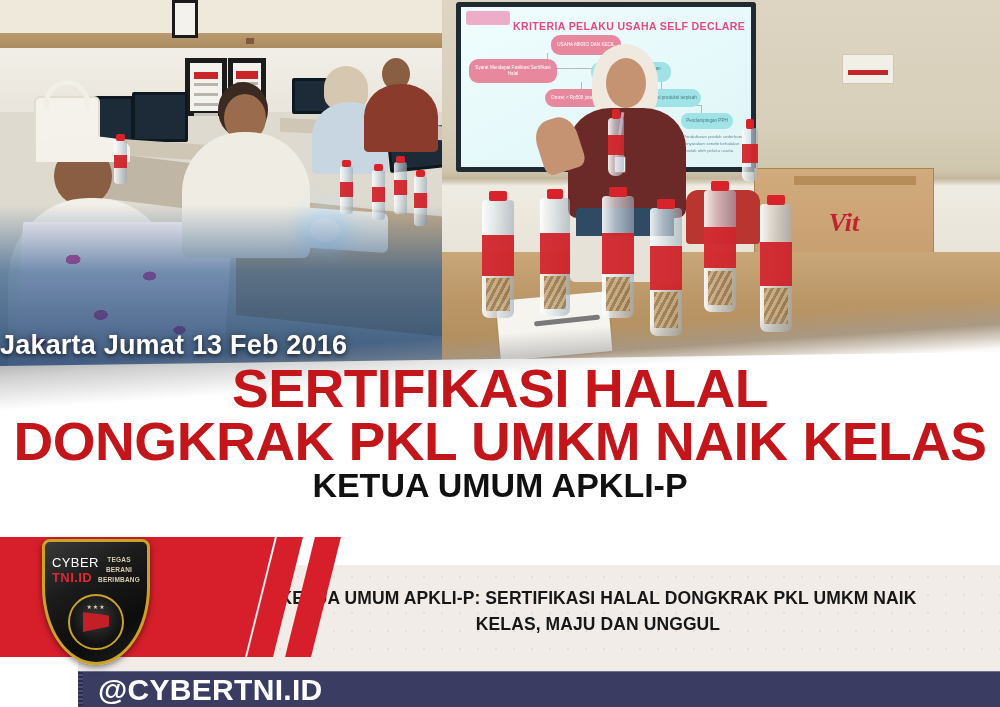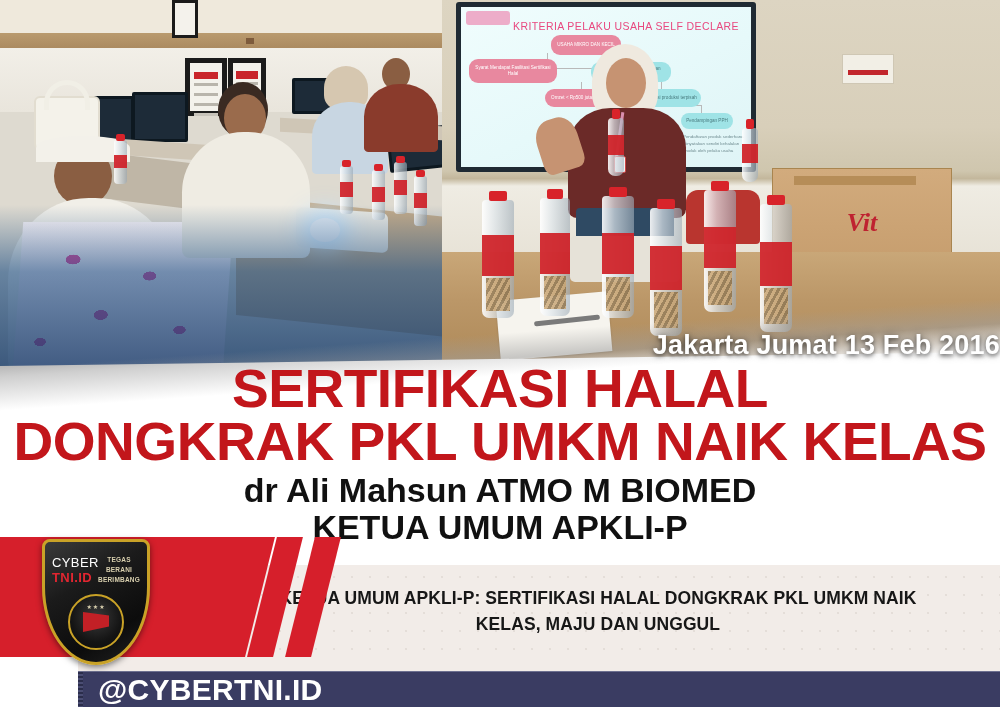--- a/index.html
+++ b/index.html
@@ -55,21 +55,21 @@
   .pl-bottle::after { content:""; position:absolute; left:0; right:0; top:34%; height:30%; background:#cf2027; opacity:.92; }
   .pl-bottle::before { content:""; position:absolute; left:2px; right:2px; top:-6px; height:7px; background:#d8232a; border-radius:2px; }
 
   
   .photo-right { left:442px; width:558px;
     background:linear-gradient(#ddd5c2 0%, #d8cfba 34%, #cfc6ae 46%, #c3b79c 48%, #efece3 50%, #e7e2d6 70%, #cdbfa6 100%); }
   .pr-screen { position:absolute; left:14px; top:2px; width:300px; height:170px;
     background:linear-gradient(155deg,#f0fdfd 0%, #e6f9fa 55%, #dff4f6 100%);
     border:5px solid #1f2a33; border-radius:3px; overflow:hidden; }
   .pr-screen .ttl { position:absolute; left:52px; top:13px; right:30px; height:12px;
-    color:#e8487f; font-size:10.5px; font-weight:normal; letter-spacing:.4px; white-space:nowrap;
+    color:#e8487f; font-size:10.5px; font-weight:bold; letter-spacing:.4px; white-space:nowrap;
     font-family:"Liberation Sans", sans-serif; }
   .pr-logo-chip { position:absolute; left:5px; top:4px; width:44px; height:14px; background:#edadc9; border-radius:3px; }
   .pr-node { position:absolute; border-radius:9px; font-size:4.6px; color:#fff; text-align:center;
     display:flex; align-items:center; justify-content:center; line-height:1.25; padding:2px; overflow:hidden; }
   .pr-pink { background:#e8889f; }
   .pr-teal { background:#9fe3e6; color:#4a7d80; }
   .pr-line { position:absolute; background:#b9b9b9; }
   .pr-woman-head { position:absolute; border-radius:50%; background:#c69372; }
   .pr-hijab { position:absolute; border-radius:50% 50% 34% 34%; background:#efe9df; }
   .pr-body { position:absolute; border-radius:36% 36% 8% 8%; background:#6b2a28; }
@@ -98,21 +98,21 @@
     pointer-events:none;
   }
   .white-wipe {
     position:absolute; left:0; top:352px; width:1000px; height:70px;
     background:linear-gradient(to bottom right, #9a9a9a 0%, #cfcfcf 18%, #ffffff 42%, #ffffff 100%);
     clip-path:polygon(0 14px, 1000px 0, 1000px 70px, 0 70px);
   }
 
   
   .date-label {
-    position:absolute; left:0; right:0; top:330px; text-align:right;
+    position:absolute; left:0; right:0; top:330px; text-align:left;
     color:#ffffff; font-size:27px; font-weight:bold;
     font-family:"Liberation Sans", sans-serif; letter-spacing:.2px;
     text-shadow:0 2px 4px rgba(0,0,0,.55), 0 0 10px rgba(0,0,0,.35);
     z-index:6;
   }
 
   
   .headline-wrap { position:absolute; left:0; right:0; top:364px; text-align:center; z-index:7; }
   .headline {
     color:#C2161B; font-weight:bold; font-family:"Liberation Sans", sans-serif;
@@ -300,21 +300,21 @@
       </div>
 
       <div class="pr-hijab" style="left:150px; top:44px; width:66px; height:76px;"></div>
       <div class="pr-woman-head" style="left:164px; top:58px; width:40px; height:50px;"></div>
       <div class="pr-body" style="left:126px; top:108px; width:118px; height:110px;"></div>
       <div class="pr-lanyard" style="left:176px; top:112px; height:48px; transform:rotate(8deg);"></div>
       <div class="pr-badge" style="left:172px; top:156px;"></div>
       <div class="pr-skirt" style="left:134px; top:208px; width:98px; height:72px;"></div>
       <div style="position:absolute; left:96px; top:118px; width:42px; height:54px; background:#c69372; border-radius:40% 40% 20% 20%; transform:rotate(-18deg);"></div>
 
-      <div class="pr-box" style="left:330px; top:168px; width:180px; height:118px;">
+      <div class="pr-box" style="left:312px; top:168px; width:180px; height:118px;">
         <div class="vit">Vit</div>
       </div>
       <div style="position:absolute; left:352px; top:176px; width:122px; height:9px; background:#b68d58;"></div>
 
       <div style="position:absolute; left:400px; top:54px; width:52px; height:30px; background:#f2efe6; border:1px solid #cfc7b4;"></div>
       <div style="position:absolute; left:406px; top:70px; width:40px; height:5px; background:#c2262c;"></div>
 
       <div class="pr-chair" style="left:244px; top:190px; width:74px; height:54px;"></div>
 
       <div class="pr-table"></div>
@@ -365,21 +365,20 @@
     <div class="photo-fade"></div>
   </div>
 
   <div class="white-wipe"></div>
 
   <div class="date-label">Jakarta Jumat 13 Feb 2016</div>
 
   <div class="headline-wrap">
     <div class="headline headline-1">SERTIFIKASI HALAL</div>
     <div class="headline headline-2">DONGKRAK PKL UMKM NAIK KELAS</div>
-    <div class="subline subline-1">dr Ali Mahsun ATMO M BIOMED</div>
     <div class="subline subline-2">KETUA UMUM APKLI-P</div>
   </div>
 
   <div class="cream-left"></div>
   <div class="caption-panel">
     <div class="caption-text">KETUA UMUM APKLI-P: SERTIFIKASI HALAL DONGKRAK PKL UMKM NAIK KELAS, MAJU DAN UNGGUL</div>
   </div>
   <div class="cream-strip"></div>
 
   <div class="red-block"></div>

